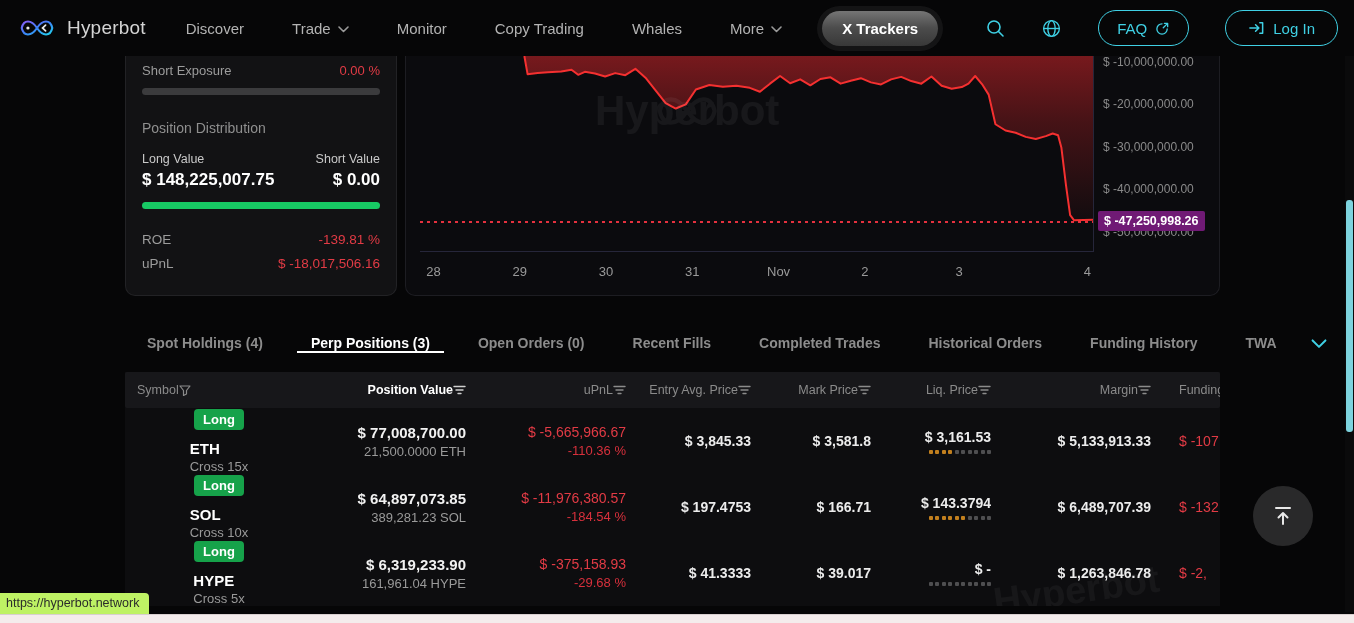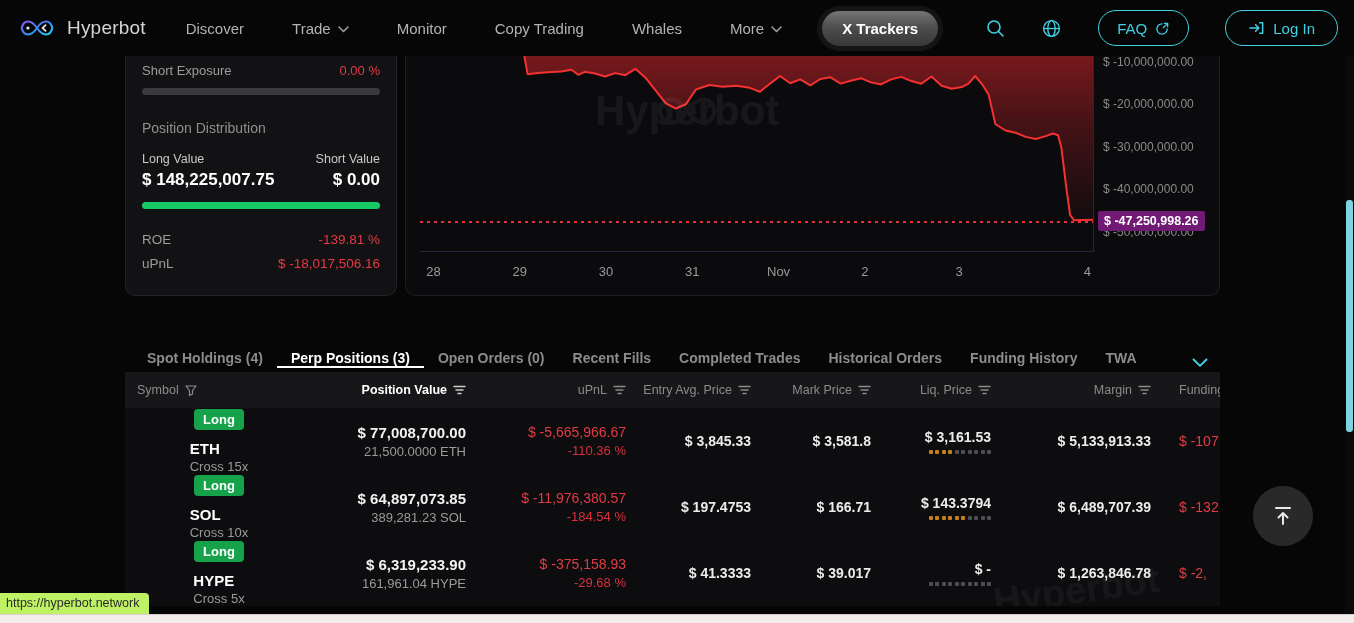--- a/index.html
+++ b/index.html
@@ -56,33 +56,33 @@
   .watermark { position:absolute; left:26%; top:16%; display:flex; align-items:center;
     gap:14px; opacity:.05; color:#fff; font-size:42px; font-weight:700; pointer-events:none; }
   .ylabels { position:absolute; right:0; top:0; width:126px; height:240px; }
   .ylab { position:absolute; left:10px; color:#8a8a8a; font-size:12px; white-space:nowrap; }
   .cur-badge { position:absolute; left:5px; background:#701a75; color:#fff; font-weight:700;
     font-size:12.5px; padding:3px 6px; border-radius:2px; white-space:nowrap; z-index:3; }
   .xlabels { position:absolute; left:14px; top:204px; width:674px; height:26px; }
   .xlab { position:absolute; transform:translateX(-50%); color:#9a9a9a; font-size:13px; top:4px; }
 
   
-  .tabs { display:flex; align-items:flex-end; height:48px; margin-top:24px;
+  .tabs { display:flex; align-items:center; gap:20px; height:48px; margin-top:24px;
     padding:0 8px; }
   .tab { display:flex; align-items:center; padding:0 14px; color:#8c8c8c; font-size:14px;
     font-weight:700; white-space:nowrap; cursor:pointer; border-bottom:2px solid transparent; }
   .tab.active { color:#fff; border-bottom-color:#fff; }
   .tab-chevron { margin-left:auto; display:flex; align-items:center; cursor:pointer; padding-right:4px; }
 
   
   .tableC { position:relative; width:1095px; margin-top:4px; overflow:hidden; background:#0d0d0f; }
   .grid { display:grid; grid-template-columns:190px 165px 160px 125px 120px 120px 160px 55px; }
   .thead { height:36px; background:#17171a; border-radius:2px; align-items:center;
     color:#8b8b8b; font-size:12.5px; }
-  .th { display:flex; align-items:center; gap:6px; justify-content:flex-end;
+  .th { display:flex; align-items:center; justify-content:flex-end;
     padding-right:14px; white-space:nowrap; cursor:pointer; overflow:hidden; }
   .th.first { justify-content:flex-start; padding-left:12px; }
   .th.activecol { color:#fff; font-weight:700; }
   .trow { height:66px; align-items:center; cursor:pointer; }
   .cell { display:flex; flex-direction:column; align-items:flex-end; justify-content:center;
     padding-right:14px; overflow:hidden; white-space:nowrap; }
   .cell.sym { flex-direction:column; align-items:center; justify-content:flex-start;
     gap:10px; padding-left:12px; }
   .side-badge { background:#16a24a; color:#fff; font-size:13px; font-weight:700;
     padding:3px 9px; border-radius:4px; }

